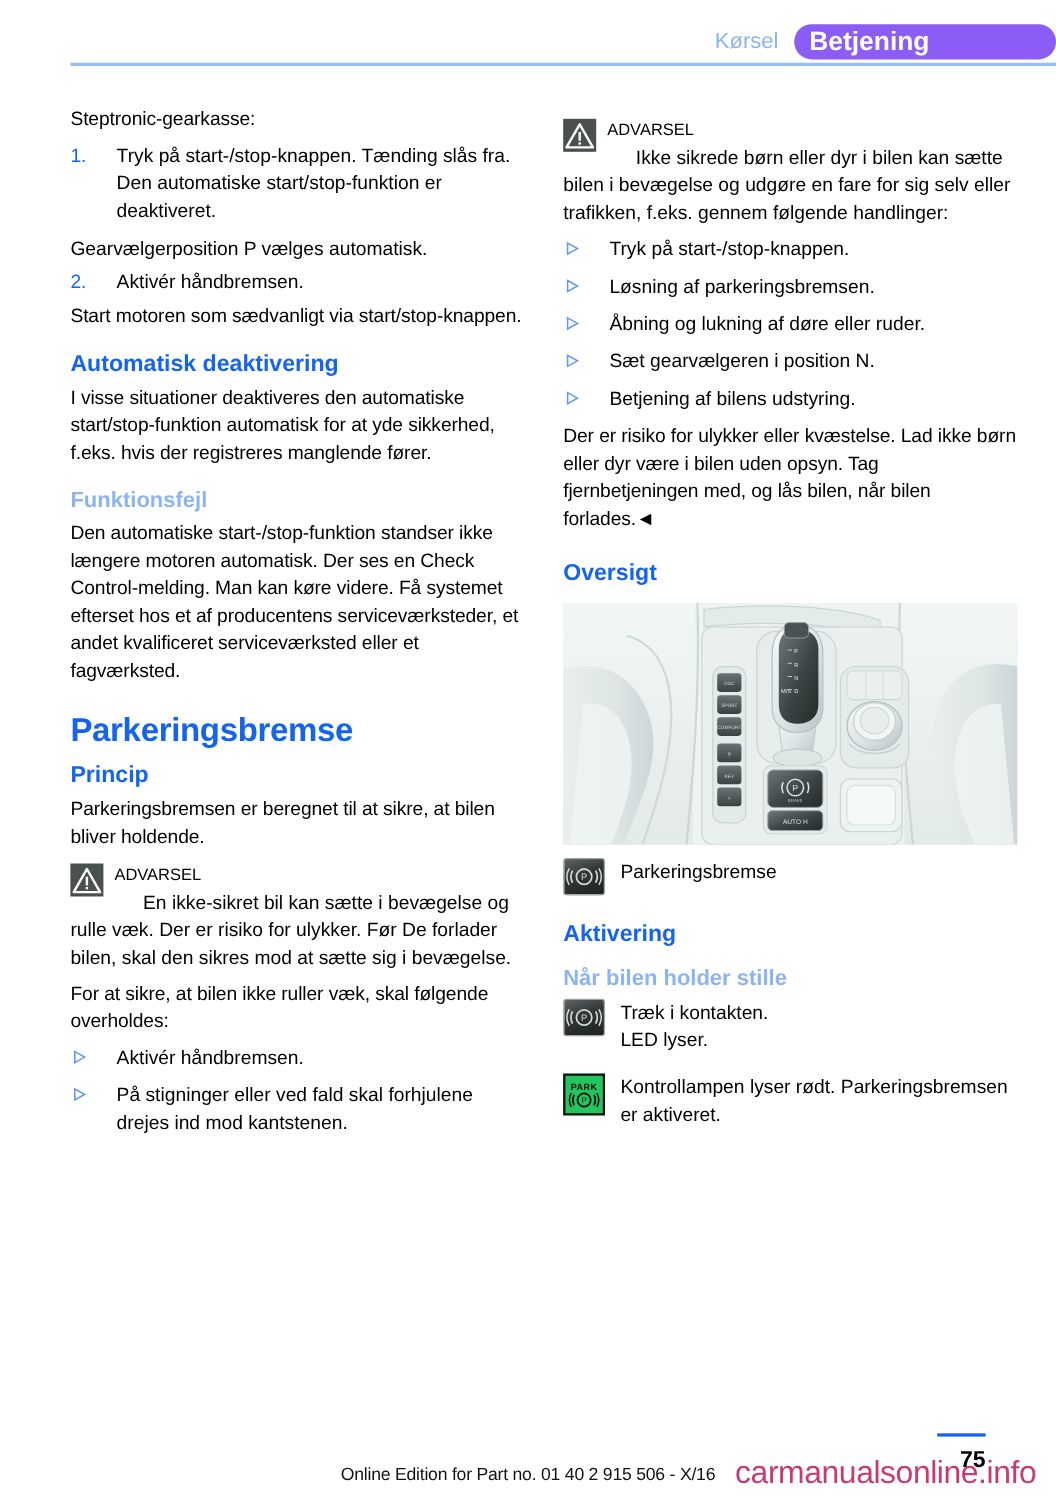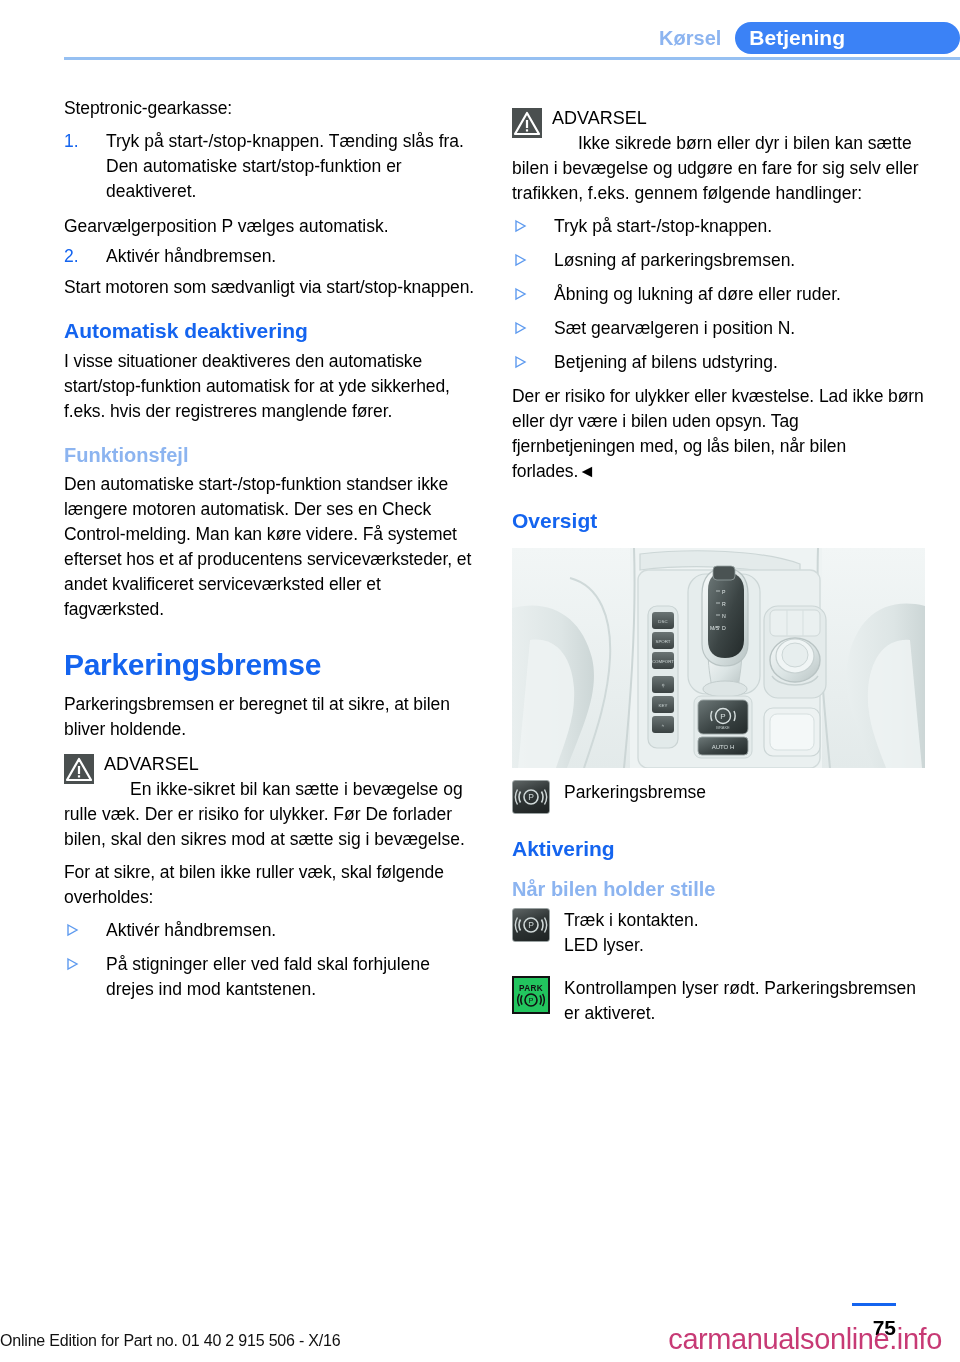--- a/index.html
+++ b/index.html
@@ -28,29 +28,29 @@
     position: absolute;
     right: 0;
     top: 22px;
     display: flex;
     align-items: stretch;
     height: 32px;
   }
   .tab-inactive {
     color: #8cb4f0;
     font-size: 20px;
-    font-weight: bold;
+    font-weight: normal;
     padding: 4px 14px 4px 10px;
     line-height: 24px;
     white-space: nowrap;
   }
   .tab-active {
-    background: #3b82f6;
+    background: #8b5cf6;
     color: #ffffff;
-    font-size: 21px;
+    font-size: 24px;
     font-weight: bold;
     padding: 4px 115px 4px 14px;
     line-height: 24px;
     white-space: nowrap;
     border-radius: 16px;
   }
   .header-rule {
     position: absolute;
     left: 64px;
     right: 0;
@@ -159,21 +159,21 @@
     float: left;
     width: 30px;
     height: 30px;
     background: #4a4f4f;
     margin-right: 10px;
     margin-top: 2px;
     position: relative;
   }
   .warn-icon svg { display: block; }
   .warn-title {
-    font-size: 18px;
+    font-size: 15px;
     line-height: 25px;
   }
   .warn-body {
     font-size: 17.5px;
     line-height: 25px;
     margin: 0;
   }
   .warn-indent { text-indent: 26px; }
   .clear { clear: both; }
 
@@ -243,20 +243,21 @@
     bottom: 22px;
     font-size: 21px;
     font-weight: bold;
     line-height: 24px;
   }
   .footer-edition {
     position: absolute;
     left: 0;
     right: 0;
     bottom: 12px;
+    text-align: center;
     font-size: 16px;
     color: #111111;
     letter-spacing: -0.2px;
   }
   .watermark {
     position: absolute;
     right: 18px;
     bottom: 6px;
     font-size: 29px;
     color: #be185d;
@@ -299,20 +300,21 @@
     <p class="para" style="margin-top:0;">Start motoren som sædvanligt via start/stop-knappen.</p>
 
     <h2 class="section">Automatisk deaktivering</h2>
     <p class="para">I visse situationer deaktiveres den automatiske start/stop-funktion automatisk for at yde sikkerhed, f.eks. hvis der registreres manglende fører.</p>
 
     <h3 class="subsection">Funktionsfejl</h3>
     <p class="para">Den automatiske start-/stop-funktion standser ikke længere motoren automatisk. Der ses en Check Control-melding. Man kan køre videre. Få systemet efterset hos et af producentens serviceværksteder, et andet kvalificeret serviceværksted eller et fagværksted.</p>
 
     <h1 class="chapter">Parkeringsbremse</h1>
 
+    <h2 class="section" style="margin-top:6px;">Princip</h2>
     <p class="para">Parkeringsbremsen er beregnet til at sikre, at bilen bliver holdende.</p>
 
 
     <div class="warn-block">
       <div class="warn-icon">
         <svg width="30" height="30" viewBox="0 0 30 30">
           <polygon points="15,5 27,26 3,26" fill="none" stroke="#ffffff" stroke-width="2.2" stroke-linejoin="round"></polygon>
           <rect x="13.9" y="12" width="2.2" height="8" fill="#ffffff"></rect>
           <rect x="13.9" y="21.3" width="2.2" height="2.2" fill="#ffffff"></rect>
         </svg>

